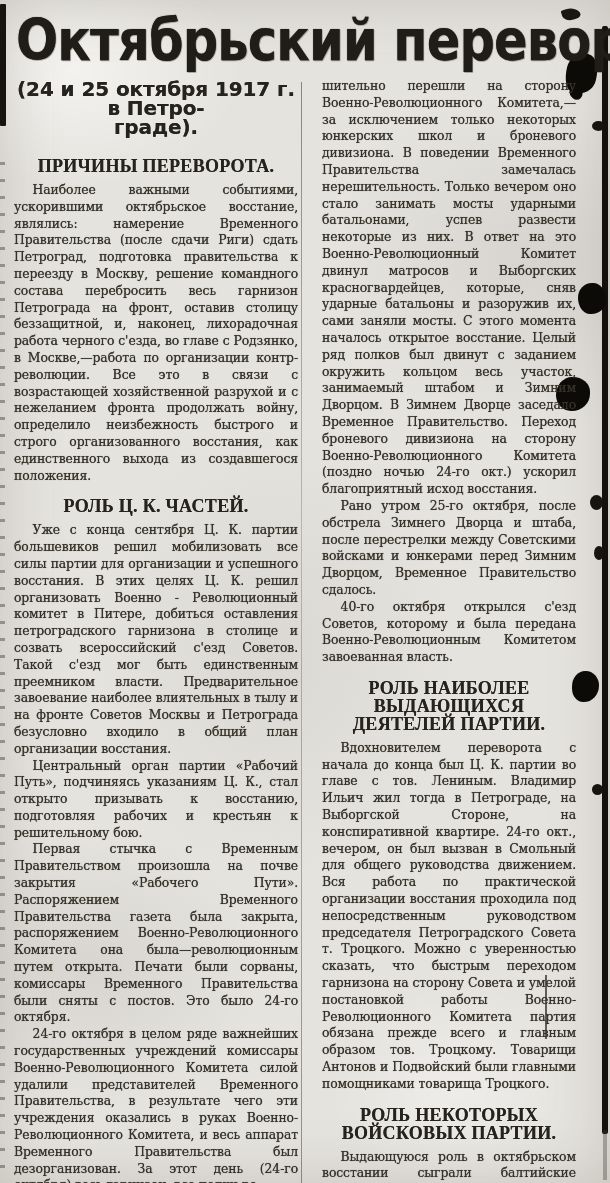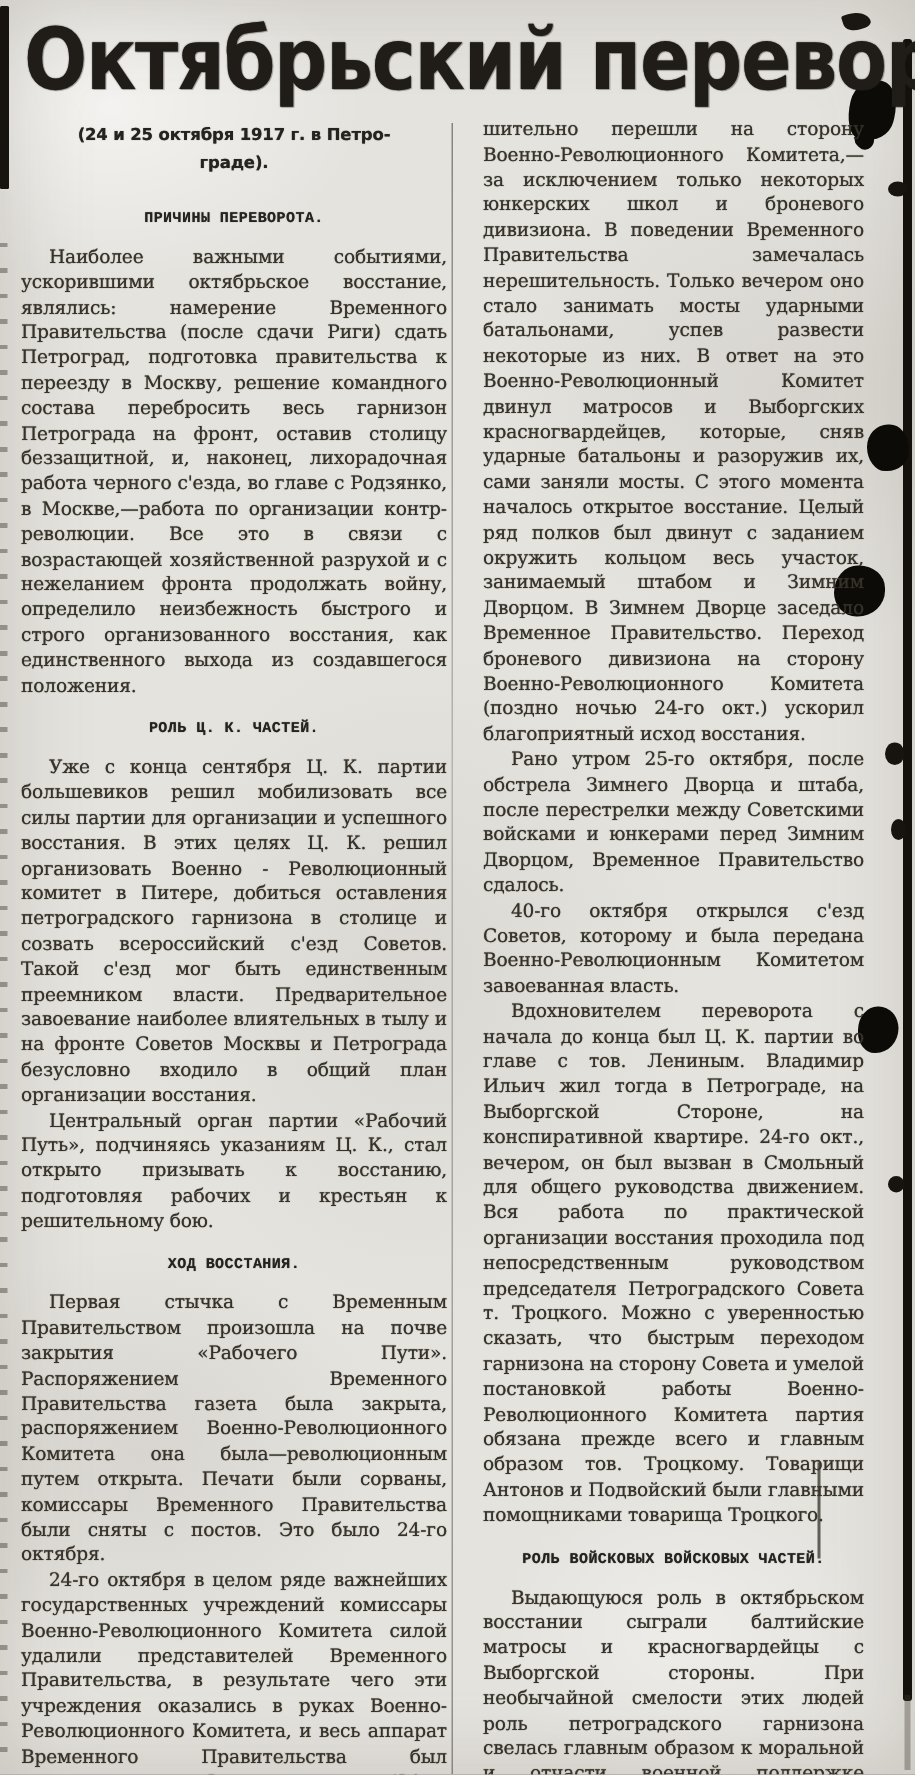--- a/index.html
+++ b/index.html
@@ -36,29 +36,29 @@
     position:relative;
     display:flex;
     padding:4px 0 0 14px;
     gap:24px;
   }
   .col{font-size:12.4px;line-height:16.8px;text-align:justify;letter-spacing:-0.1px;}
   .col-left{width:284px;}
   .col-right{width:254px;}
   .subtitle{
     font-family:"DejaVu Sans", sans-serif;
-    font-weight:700;font-size:11px;line-height:19px;
+    font-weight:700;font-size:20px;line-height:19px;
     text-align:center;color:#26231e;
     margin:2px 0 20px 0;
     text-shadow:0 0 0.6px rgba(38,35,30,0.8);
   }
   .subtitle span{display:block;}
   .sec-heading{
-    font-family:Liberation Mono, monospace;
-    font-weight:700;font-size:10px;line-height:18px;
+    font-family:Liberation Serif, serif;
+    font-weight:700;font-size:18px;line-height:18px;
     text-align:center;color:#26231e;
     margin:13px 6px 7px 6px;
     letter-spacing:0.3px;
     text-shadow:0 0 0.6px rgba(38,35,30,0.8);
   }
   .para{margin:0;text-indent:1.5em;color:#363229;text-shadow:0 0 0.7px rgba(54,50,41,0.85);}
   .para.cont{text-indent:0;}
   
   .column-divider{position:absolute;left:301px;top:82px;bottom:0;width:1px;
     background:linear-gradient(180deg, rgba(60,54,46,0.55), rgba(60,54,46,0.25) 40%, rgba(60,54,46,0.5));}
@@ -114,31 +114,31 @@
         <span>граде).</span>
       </div>
 
       <h2 class="sec-heading">ПРИЧИНЫ ПЕРЕВОРОТА.</h2>
       <p class="para">Наиболее важными событиями, ускорившими октябрьское восстание, являлись: намерение Временного Правительства (после сдачи Риги) сдать Петроград, подготовка правительства к переезду в Москву, решение командного состава перебросить весь гарнизон Петрограда на фронт, оставив столицу беззащитной, и, наконец, лихорадочная работа черного с'езда, во главе с Родзянко, в Москве,—работа по организации контр-революции. Все это в связи с возрастающей хозяйственной разрухой и с нежеланием фронта продолжать войну, определило неизбежность быстрого и строго организованного восстания, как единственного выхода из создавшегося положения.</p>
 
       <h2 class="sec-heading">РОЛЬ Ц. К. ЧАСТЕЙ.</h2>
       <p class="para">Уже с конца сентября Ц. К. партии большевиков решил мобилизовать все силы партии для организации и успешного восстания. В этих целях Ц. К. решил организовать Военно - Революционный комитет в Питере, добиться оставления петроградского гарнизона в столице и созвать всероссийский с'езд Советов. Такой с'езд мог быть единственным преемником власти. Предварительное завоевание наиболее влиятельных в тылу и на фронте Советов Москвы и Петрограда безусловно входило в общий план организации восстания.</p>
       <p class="para">Центральный орган партии «Рабочий Путь», подчиняясь указаниям Ц. К., стал открыто призывать к восстанию, подготовляя рабочих и крестьян к решительному бою.</p>
 
-      <h2 class="sec-heading">ХОД ВОССТАНИЯ.</h2>
       <p class="para">Первая стычка с Временным Правительством произошла на почве закрытия «Рабочего Пути». Распоряжением Временного Правительства газета была закрыта, распоряжением Военно-Революционного Комитета она была—революционным путем открыта. Печати были сорваны, комиссары Временного Правительства были сняты с постов. Это было 24-го октября.</p>
       <p class="para">24-го октября в целом ряде важнейших государственных учреждений комиссары Военно-Революционного Комитета силой удалили представителей Временного Правительства, в результате чего эти учреждения оказались в руках Военно-Революционного Комитета, и весь аппарат Временного Правительства был дезорганизован. За этот день (24-го октября) весь гарнизон, все полки ре-</p>
     </div>
 
     <div class="col col-right">
       <p class="para cont">шительно перешли на сторону Военно-Революционного Комитета,—за исключением только некоторых юнкерских школ и броневого дивизиона. В поведении Временного Правительства замечалась нерешительность. Только вечером оно стало занимать мосты ударными батальонами, успев развести некоторые из них. В ответ на это Военно-Революционный Комитет двинул матросов и Выборгских красногвардейцев, которые, сняв ударные батальоны и разоружив их, сами заняли мосты. С этого момента началось открытое восстание. Целый ряд полков был двинут с заданием окружить кольцом весь участок, занимаемый штабом и Зимним Дворцом. В Зимнем Дворце заседало Временное Правительство. Переход броневого дивизиона на сторону Военно-Революционного Комитета (поздно ночью 24-го окт.) ускорил благоприятный исход восстания.</p>
       <p class="para">Рано утром 25-го октября, после обстрела Зимнего Дворца и штаба, после перестрелки между Советскими войсками и юнкерами перед Зимним Дворцом, Временное Правительство сдалось.</p>
       <p class="para">40-го октября открылся с'езд Советов, которому и была передана Военно-Революционным Комитетом завоеванная власть.</p>
 
+      <h2 class="sec-heading">РОЛЬ НАИБОЛЕЕ ВЫДАЮЩИХСЯ ДЕЯТЕЛЕЙ ПАРТИИ.</h2>
       <p class="para">Вдохновителем переворота с начала до конца был Ц. К. партии во главе с тов. Лениным. Владимир Ильич жил тогда в Петрограде, на Выборгской Стороне, на конспиративной квартире. 24-го окт., вечером, он был вызван в Смольный для общего руководства движением. Вся работа по практической организации восстания проходила под непосредственным руководством председателя Петроградского Совета т. Троцкого. Можно с уверенностью сказать, что быстрым переходом гарнизона на сторону Совета и умелой постановкой работы Военно-Революционного Комитета партия обязана прежде всего и главным образом тов. Троцкому. Товарищи Антонов и Подвойский были главными помощниками товарища Троцкого.</p>
 
-      <h2 class="sec-heading">РОЛЬ ВОЙСКОВЫХ ВОЙСКОВЫХ ЧАСТЕЙ.</h2>
+      <h2 class="sec-heading">РОЛЬ НЕКОТОРЫХ ВОЙСКОВЫХ ПАРТИИ.</h2>
       <p class="para">Выдающуюся роль в октябрьском восстании сыграли балтийские матросы и красногвардейцы с Выборгской стороны. При необычайной смелости этих людей роль петроградского гарнизона свелась главным образом к моральной и отчасти военной поддержке передовых бойцов.</p>
 
     </div>
 
   </div>
 </div>
 
 </body></html>

